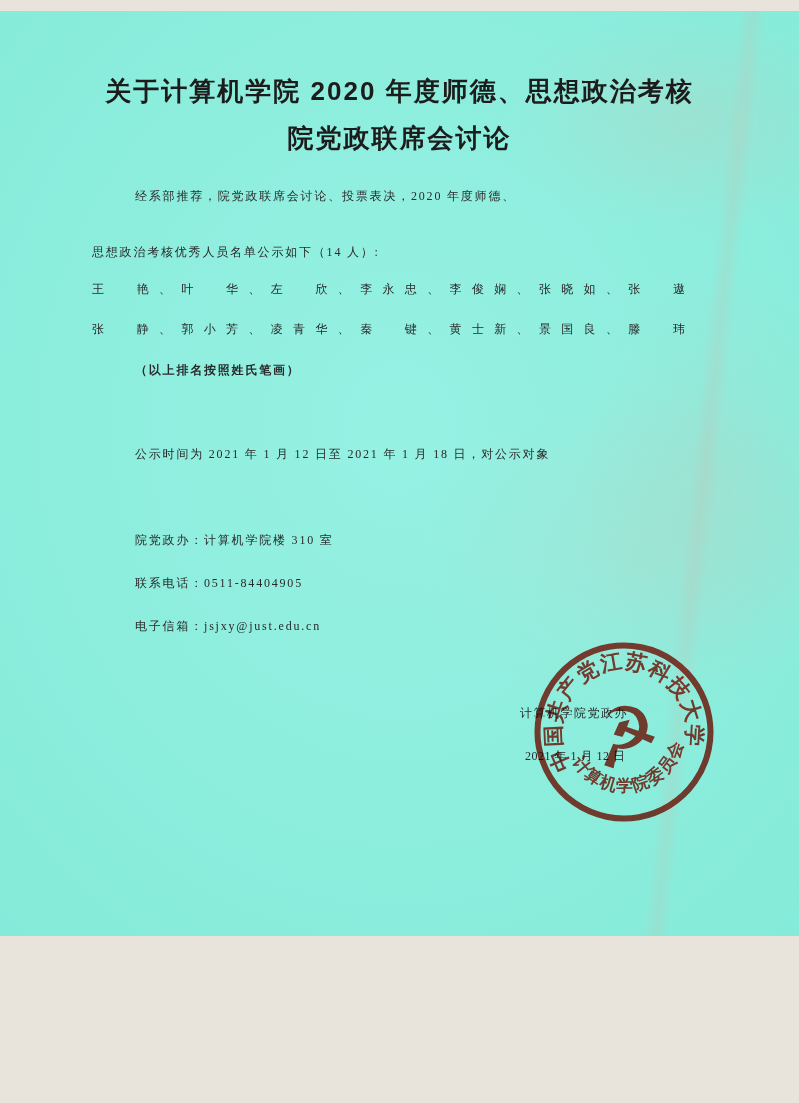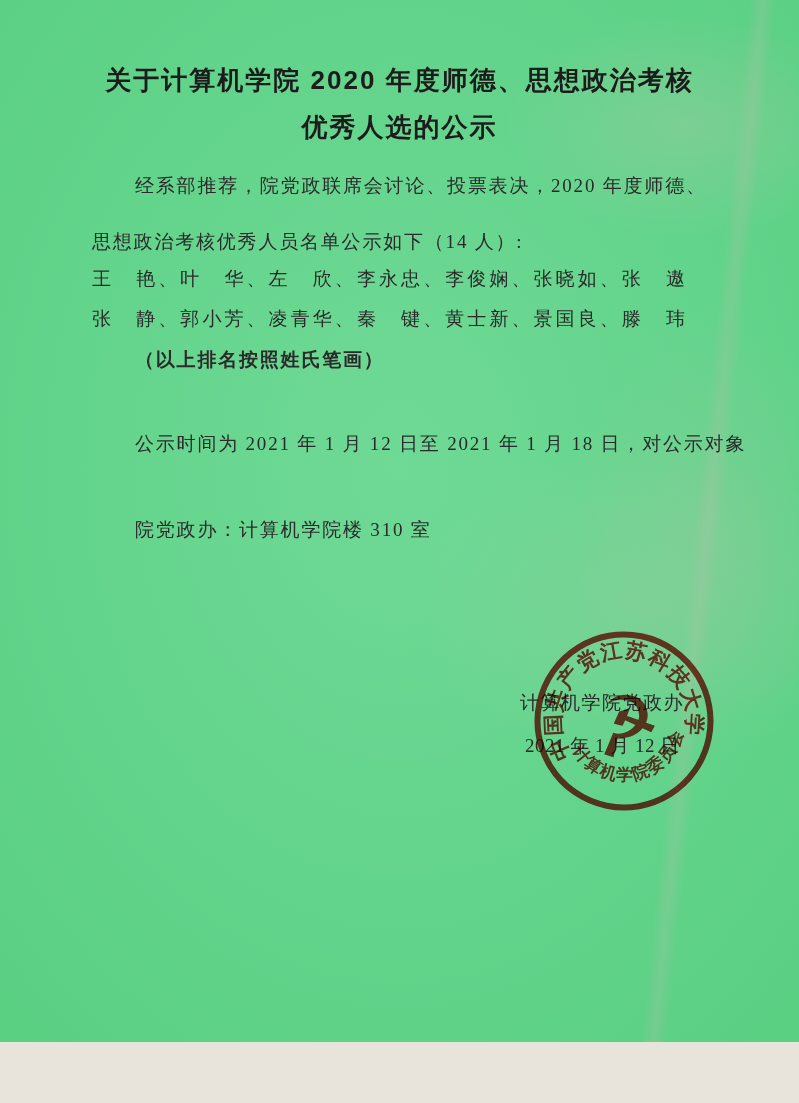--- a/index.html
+++ b/index.html
@@ -2,23 +2,23 @@
 <html><head>
 <meta charset="utf-8">
 <style>
   * { margin: 0; padding: 0; box-sizing: border-box; }
   html, body { background: #e8e4dc; }
   body { font-family: "Liberation Serif", serif; }
 
   .sheet {
     position: relative;
     width: 799px;
-    height: 1042px;
-    margin: 0 auto;
-    background: #22c55e;
+    height: 925px;
+    margin: 11px auto;
+    background: #5eead4;
     overflow: hidden;
     color: #262626;
   }
   
   .sheet::before {
     content: "";
     position: absolute;
     inset: 0;
     pointer-events: none;
     background:
@@ -39,21 +39,21 @@
     font-size: 26px;
     letter-spacing: 2px;
     color: #1c1c1c;
     white-space: nowrap;
   }
   .title.l1 { top: 63px; }
   .title.l2 { top: 110px; }
 
   .line {
     position: absolute;
-    font-size: 19px;
+    font-size: 12px;
     line-height: 25px;
     letter-spacing: 1.8px;
     white-space: nowrap;
     color: #2a2a2a;
   }
   .indent { left: 135px; }
   .flush  { left: 92px; }
 
   .names {
     left: 92px;
@@ -80,32 +80,34 @@
   .seal-arc-top   { font-family: "Liberation Sans", sans-serif; font-size: 23px; font-weight: bold; letter-spacing: 1.5px; }
   .seal-arc-bottom{ font-family: "Liberation Sans", sans-serif; font-size: 18px; font-weight: bold; letter-spacing: 1.5px; }
   .seal-emblem    { font-family: "DejaVu Sans", sans-serif; }
 </style>
 </head>
 <body>
 
 <div class="sheet">
 
   <div class="title l1">关于计算机学院 2020 年度师德、思想政治考核</div>
-  <div class="title l2">优秀人选的公示</div>
+  <div class="title l2">院党政联席会讨论</div>
 
   <div class="line indent" style="top:173px;">经系部推荐，院党政联席会讨论、投票表决，2020 年度师德、</div>
   <div class="line flush" style="top:229px;">思想政治考核优秀人员名单公示如下（14 人）:</div>
 
   <div class="line names" style="top:306px;">张　静、郭小芳、凌青华、秦　键、黄士新、景国良、滕　玮</div>
   <div class="line names" style="top:266px;">王　艳、叶　华、左　欣、李永忠、李俊娴、张晓如、张　遨</div>
   <div class="line indent" style="top:347px;font-weight:bold;">（以上排名按照姓氏笔画）</div>
 
   <div class="line indent" style="top:431px;">公示时间为 2021 年 1 月 12 日至 2021 年 1 月 18 日，对公示对象</div>
 
   <div class="line indent" style="top:517px;">院党政办：计算机学院楼 310 室</div>
+  <div class="line indent" style="top:560px;">联系电话：0511-84404905</div>
+  <div class="line indent" style="top:603px;">电子信箱：jsjxy@just.edu.cn</div>
 
   <div class="line sig" style="top:690px;">计算机学院党政办</div>
   <div class="line sig-date" style="top:733px;">2021 年 1 月 12 日</div>
 
   <svg class="seal" viewBox="0 0 200 200" aria-hidden="true">
     <defs>
       <path id="arcTop" d="M 38.4 128.7 A 68 68 0 1 1 161.6 128.7" fill="none"></path>
       <path id="arcBottom" d="M 39.9 121.9 A 64 64 0 0 0 160.1 121.9" fill="none"></path>
     </defs>
     <circle cx="100" cy="100" r="93" fill="none" stroke-width="6.5" stroke="#c42a1e"></circle>

